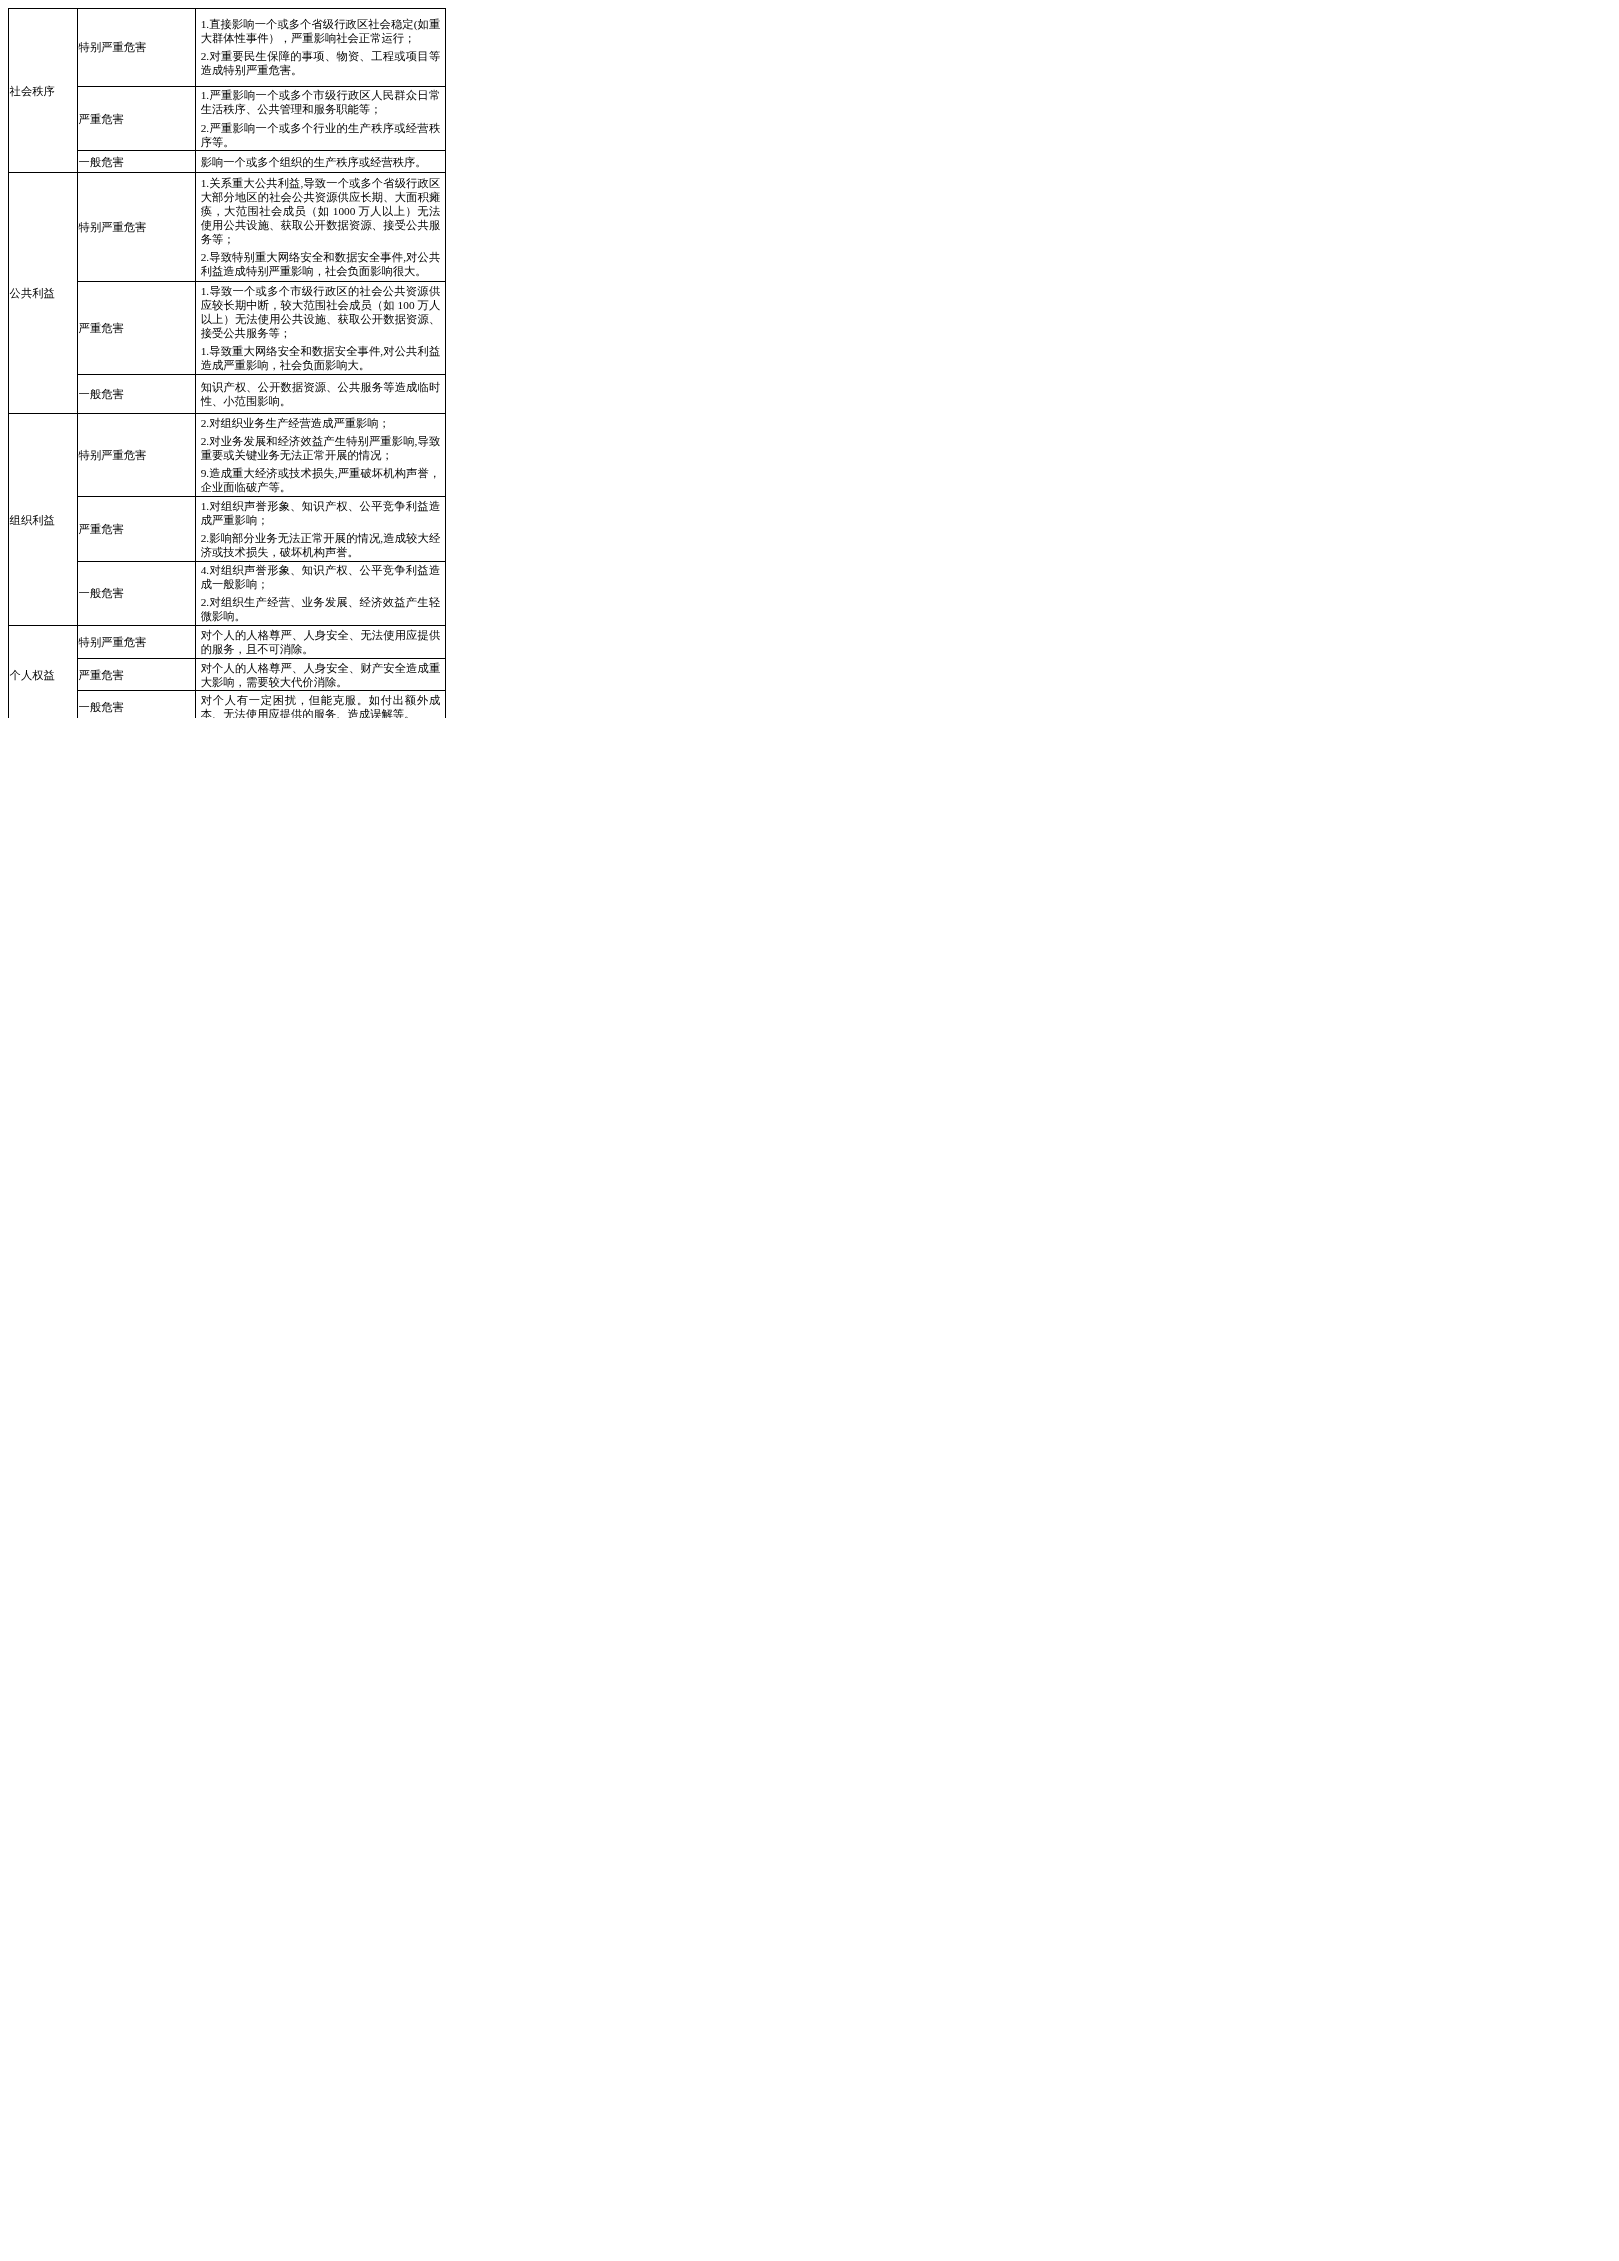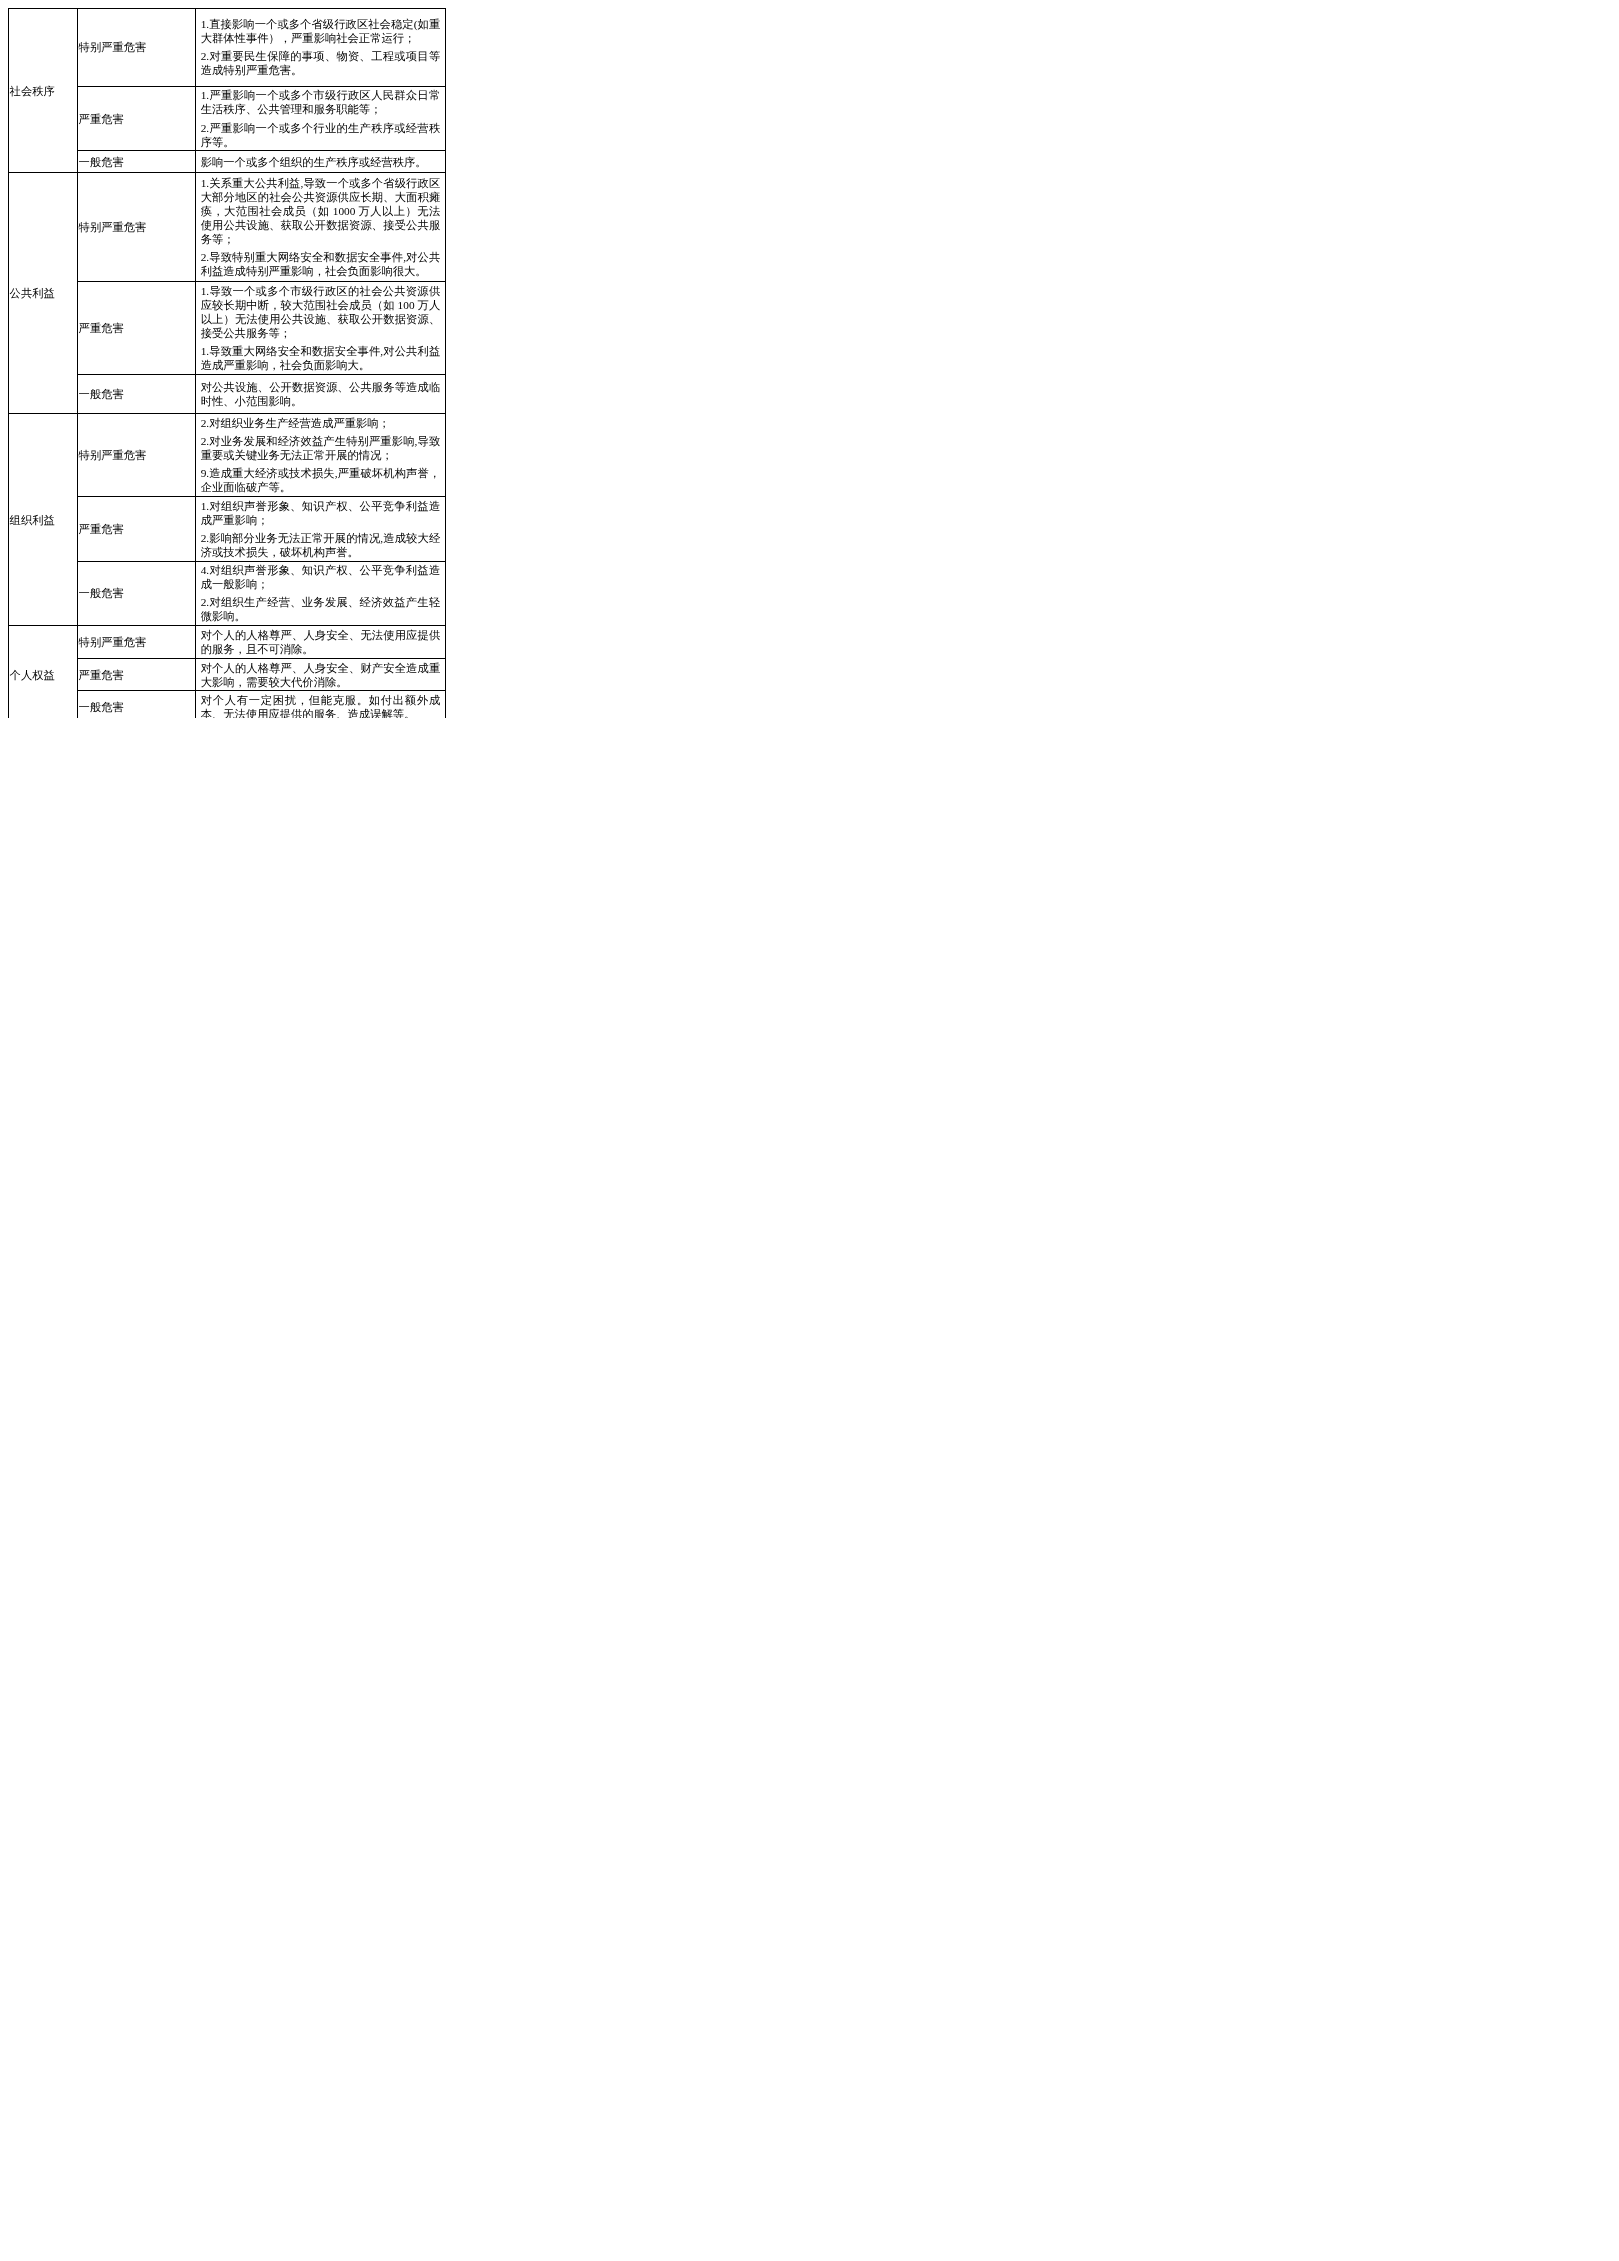--- a/index.html
+++ b/index.html
@@ -131,21 +131,21 @@
         <td class="desc-cell">
           <p>1.导致一个或多个市级行政区的社会公共资源供应较长期中断，较大范围社会成员（如 100 万人以上）无法使用公共设施、获取公开数据资源、接受公共服务等；</p>
           <p>1.导致重大网络安全和数据安全事件,对公共利益造成严重影响，社会负面影响大。</p>
         </td>
       </tr>
       <tr class="r-g2-2 group-end">
         <td class="sev-cell">
           <span>一般危害</span>
         </td>
         <td class="desc-cell">
-          <p>对公共设施、公开数据资源、公共服务等造成临时性、小范围影响。</p>
+          <p>知识产权、公开数据资源、公共服务等造成临时性、小范围影响。</p>
         </td>
       </tr>
 
       <tr class="r-g3-0">
         <td class="cat-cell" rowspan="3">
           <span>组织利益</span>
         </td>
         <td class="sev-cell">
           <span>特别严重危害</span>
         </td>

